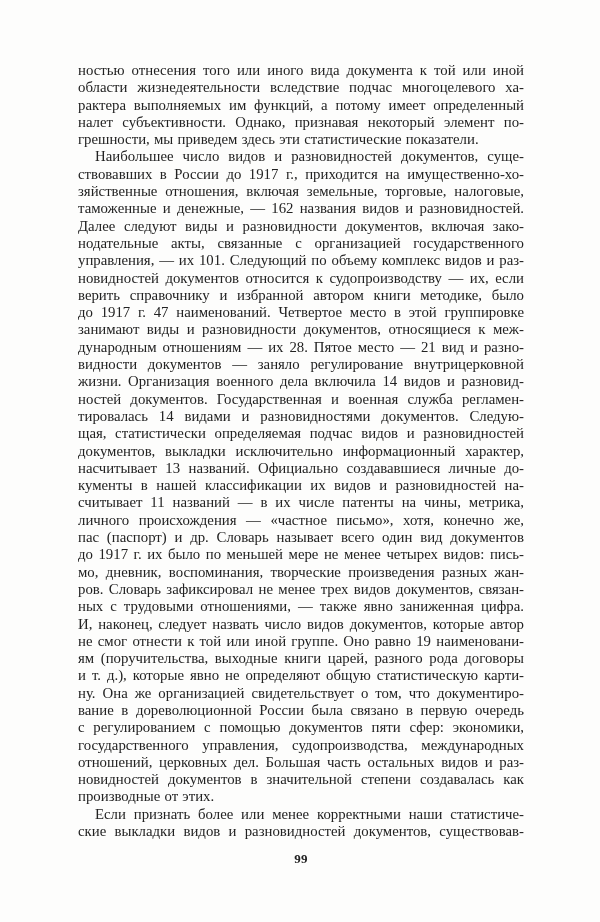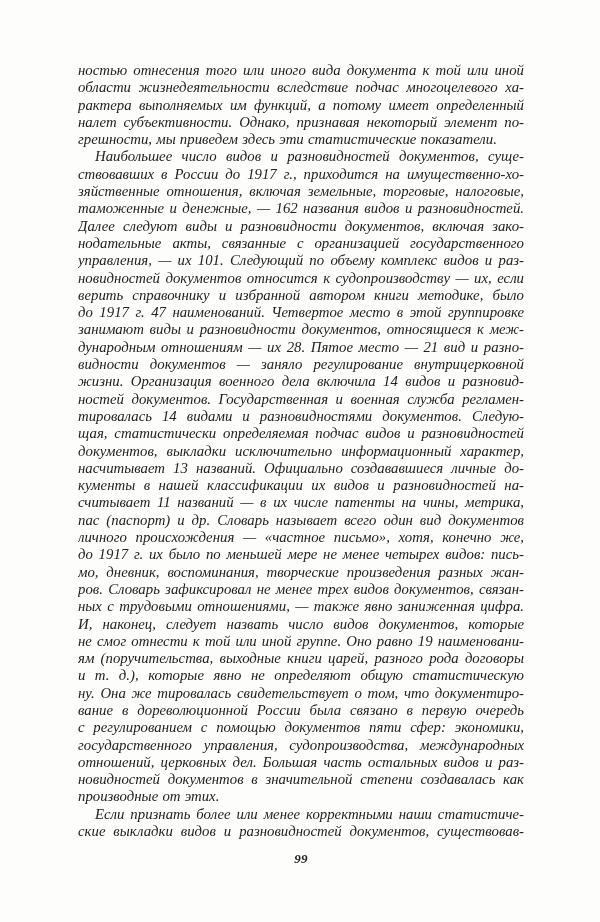--- a/index.html
+++ b/index.html
@@ -11,21 +11,20 @@
     height: 922px;
     background: #fdfdfc;
     overflow: hidden;
     position: relative;
     font-family: "Liberation Serif", "DejaVu Serif", serif;
     color: #222222;
   }
   .book-page {
     position: absolute;
     inset: 0;
-    font-style: italic;
   }
   .text-block {
     position: absolute;
     left: 78px;
     top: 62px;
     width: 446px;
     font-size: 14.8px;
     line-height: 17.3px;
   }
   .line {
@@ -78,31 +77,31 @@
       <div class="line">дународным отношениям — их 28. Пятое место — 21 вид и разно-</div>
       <div class="line">видности документов — заняло регулирование внутрицерковной</div>
       <div class="line">жизни. Организация военного дела включила 14 видов и разновид-</div>
       <div class="line">ностей документов. Государственная и военная служба регламен-</div>
       <div class="line">тировалась 14 видами и разновидностями документов. Следую-</div>
       <div class="line">щая, статистически определяемая подчас видов и разновидностей</div>
       <div class="line">документов, выкладки исключительно информационный характер,</div>
       <div class="line">насчитывает 13 названий. Официально создававшиеся личные до-</div>
       <div class="line">кументы в нашей классификации их видов и разновидностей на-</div>
       <div class="line">считывает 11 названий — в их числе патенты на чины, метрика,</div>
+      <div class="line">личного происхождения — «частное письмо», хотя, конечно же,</div>
       <div class="line">пас (паспорт) и др. Словарь называет всего один вид документов</div>
-      <div class="line">личного происхождения — «частное письмо», хотя, конечно же,</div>
       <div class="line">до 1917 г. их было по меньшей мере не менее четырех видов: пись-</div>
       <div class="line">мо, дневник, воспоминания, творческие произведения разных жан-</div>
       <div class="line">ров. Словарь зафиксировал не менее трех видов документов, связан-</div>
       <div class="line">ных с трудовыми отношениями, — также явно заниженная цифра.</div>
       <div class="line">И, наконец, следует назвать число видов документов, которые автор</div>
       <div class="line">не смог отнести к той или иной группе. Оно равно 19 наименовани-</div>
       <div class="line">ям (поручительства, выходные книги царей, разного рода договоры</div>
       <div class="line">и т. д.), которые явно не определяют общую статистическую карти-</div>
-      <div class="line">ну. Она же тировалась свидетельствует о том, что документиро-</div>
+      <div class="line">ну. Она же организацией свидетельствует о том, что документиро-</div>
       <div class="line">вание в дореволюционной России была связано в первую очередь</div>
       <div class="line">с регулированием с помощью документов пяти сфер: экономики,</div>
       <div class="line">государственного управления, судопроизводства, международных</div>
       <div class="line">отношений, церковных дел. Большая часть остальных видов и раз-</div>
       <div class="line">новидностей документов в значительной степени создавалась как</div>
       <div class="line flush">производные от этих.</div>
       <div class="line indent">Если признать более или менее корректными наши статистиче-</div>
       <div class="line">ские выкладки видов и разновидностей документов, существовав-</div>
     </div>
   <div class="page-number">99</div>

